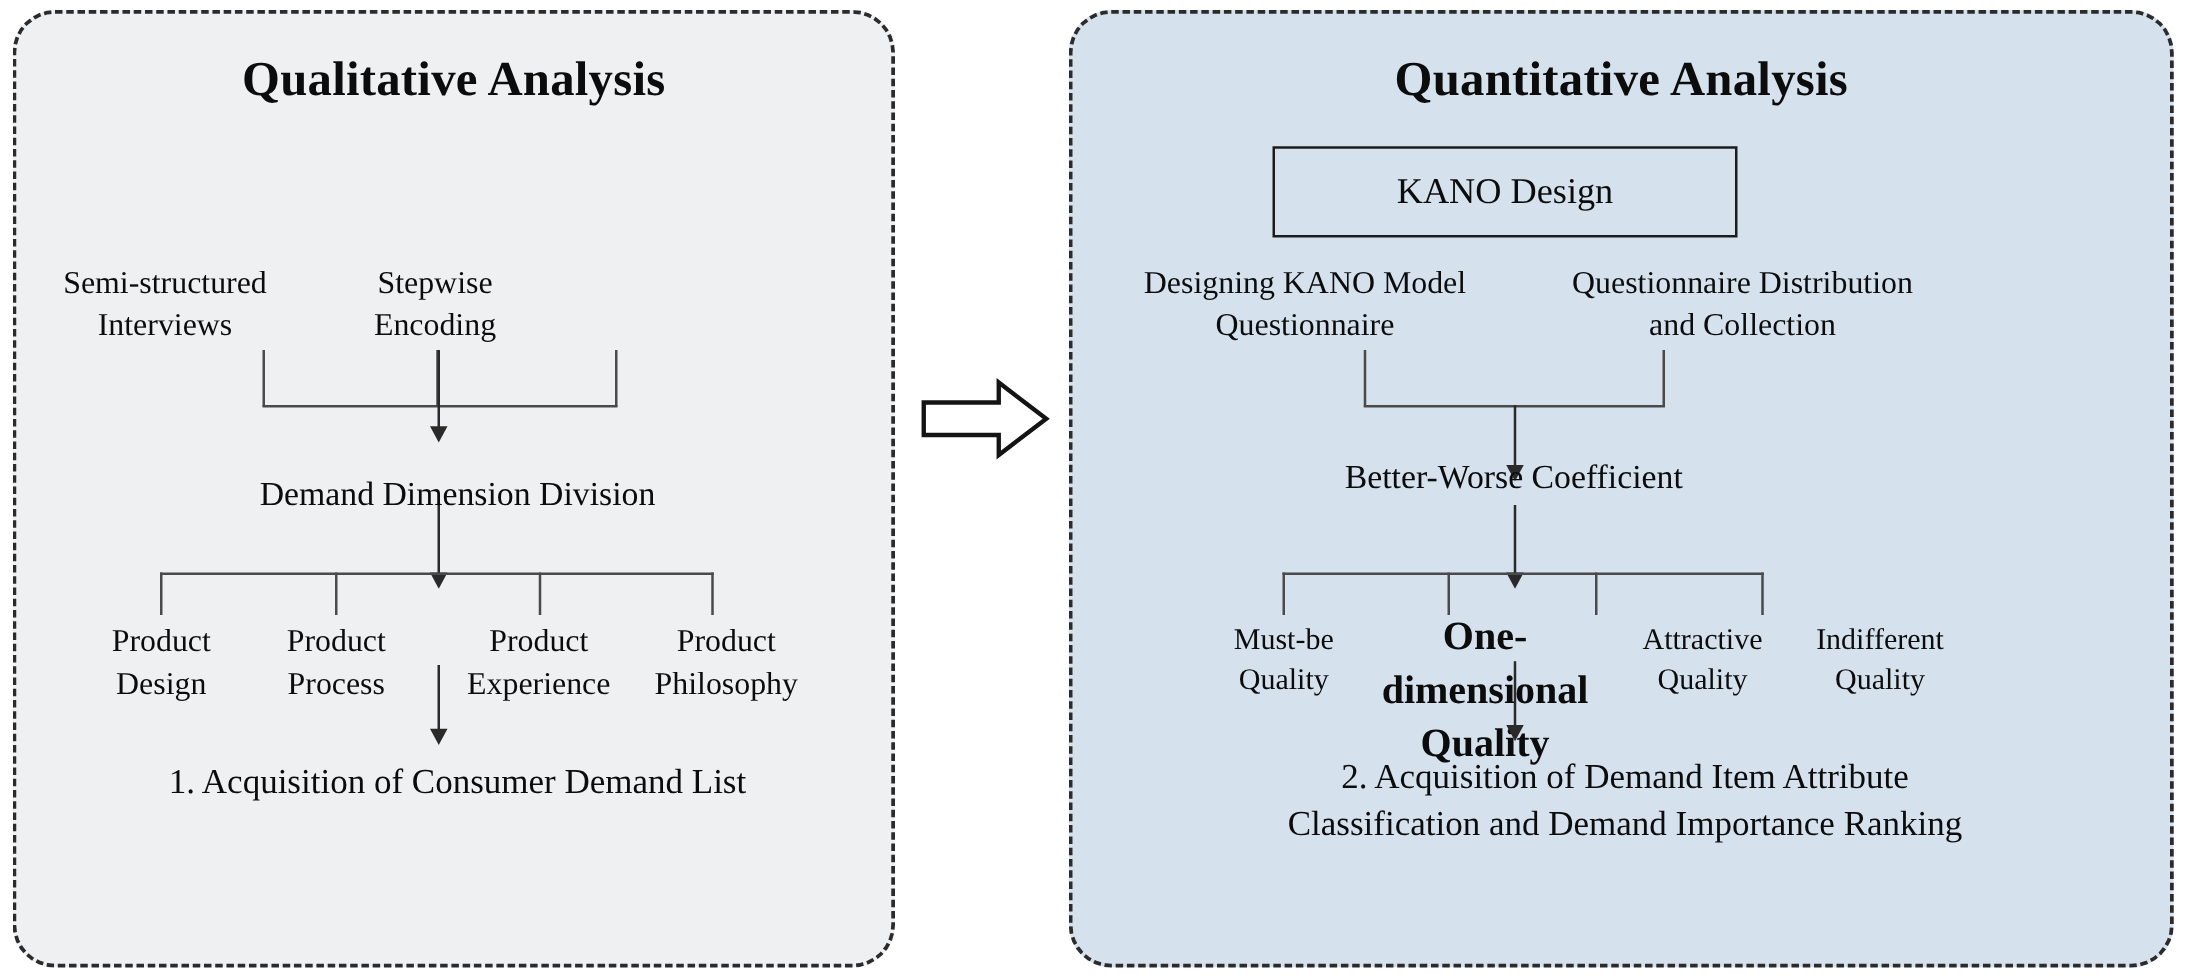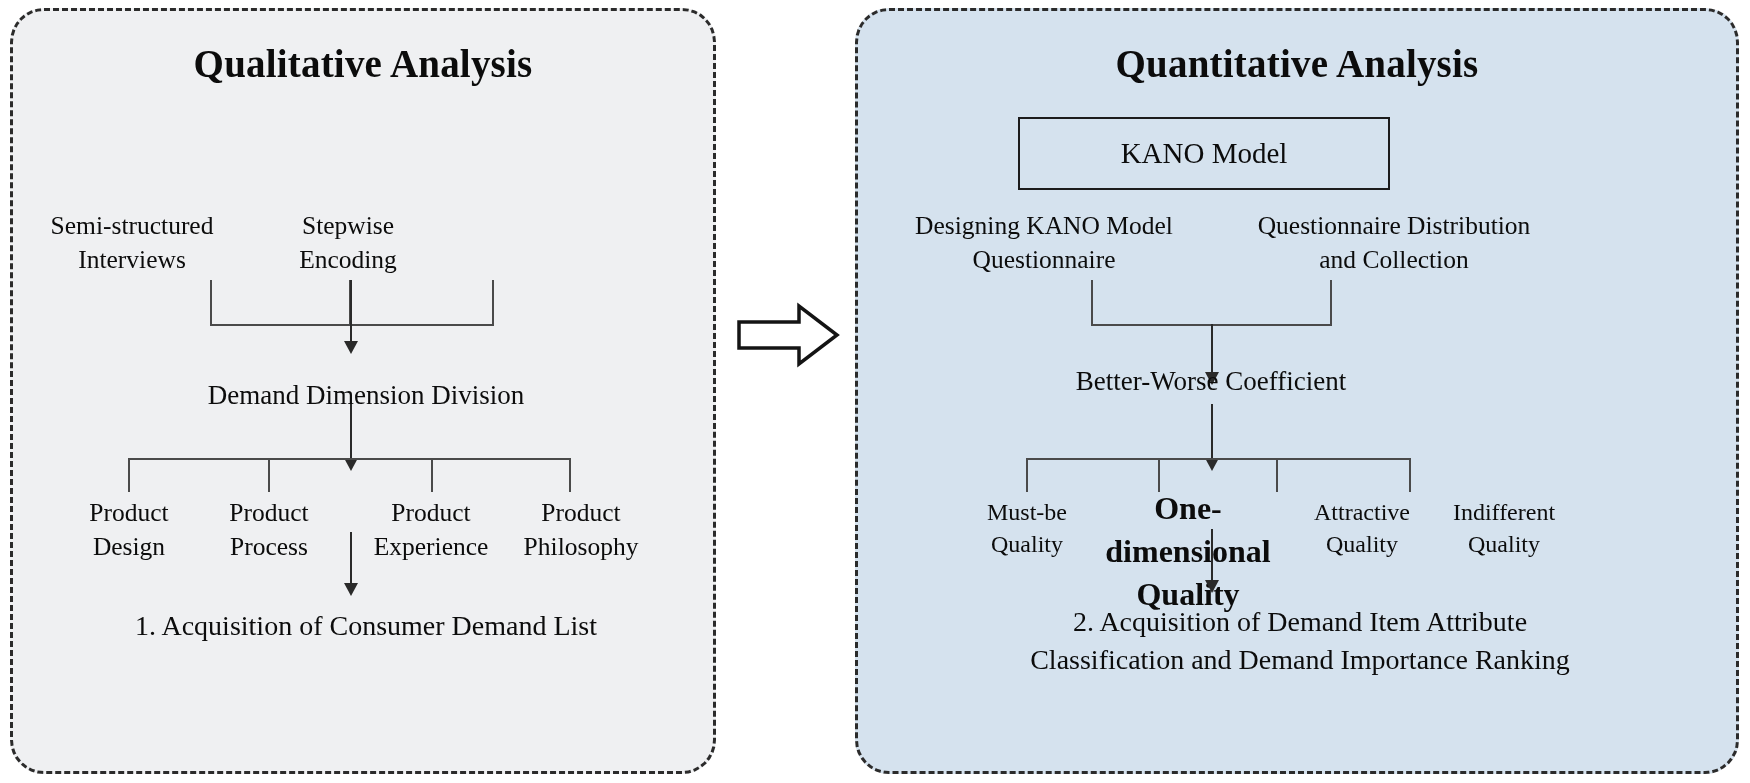--- a/index.html
+++ b/index.html
@@ -189,21 +189,21 @@
   <div class="block-arrow">
     <svg width="106" height="70" viewBox="0 0 106 70" aria-hidden="true">
       <polygon points="4,22 64,22 64,6 102,35 64,64 64,48 4,48" fill="#ffffff" stroke="#141414" stroke-width="3.5" stroke-linejoin="miter"></polygon>
     </svg>
   </div>
 
   <div class="panel panel-right">
 
     <div class="panel-title" style="top:30px;">Quantitative Analysis</div>
 
-    <div class="model-box" style="left:160px; top:106px; width:372px; height:73px;">KANO Model</div>
+    <div class="model-box" style="left:160px; top:106px; width:372px; height:73px;">KANO Design</div>
 
     <div class="node" style="left:20px; top:198px; width:332px;">
       <div>Designing KANO Model</div>
       <div>Questionnaire</div>
     </div>
     <div class="node" style="left:356px; top:198px; width:360px;">
       <div>Questionnaire Distribution</div>
       <div>and Collection</div>
     </div>
 

